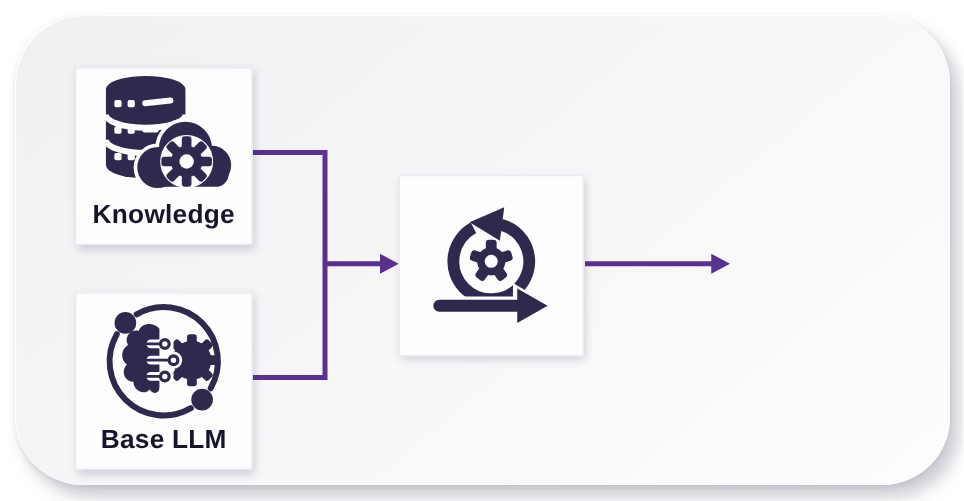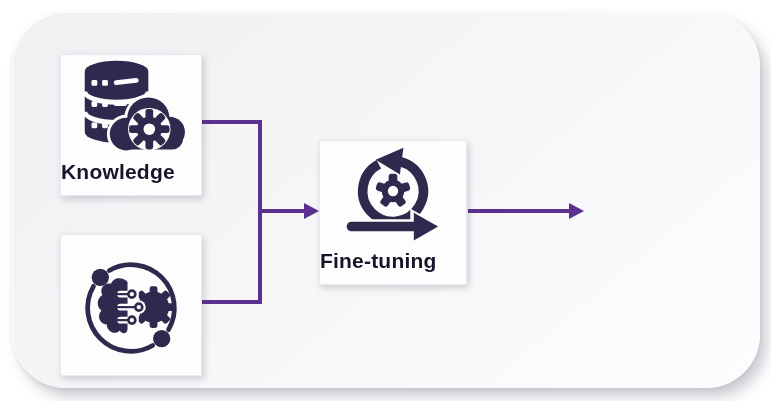--- a/index.html
+++ b/index.html
@@ -10,21 +10,21 @@
   .canvas{
     position:absolute;left:12px;top:12px;width:748px;height:376px;
     border-radius:54px;
     background:linear-gradient(140deg,#f0f0f3 0%,#f6f6f8 45%,#fdfdfe 100%);
     box-shadow:0 1px 4px rgba(0,0,0,.07), 7px 9px 13px rgba(122,122,140,.38),
                inset 1px 1px 0 rgba(255,255,255,.9);
   }
   .node{
     position:absolute;background:#fdfdfe;border:1px solid #e9e9ef;
     box-shadow:2px 3px 7px rgba(55,55,80,.22);
-    display:flex;flex-direction:column;align-items:flex-start;justify-content:flex-end;
+    display:flex;flex-direction:column;align-items:center;justify-content:flex-end;
     box-sizing:border-box;
   }
   .node .icon-wrap{flex:1;display:flex;align-items:center;justify-content:center;width:100%;}
   .node .label{
     font-weight:700;color:#16162a;font-size:21px;line-height:1;
     padding-bottom:13px;letter-spacing:.2px;white-space:nowrap;
   }
   #node-knowledge  {left:48px; top:42px;  width:142px;height:142px;}
   #node-base-llm   {left:48px; top:222px; width:142px;height:142px;}
   #node-fine-tuning{left:307px;top:128px; width:148px;height:145px;}
@@ -177,26 +177,26 @@
       </div>
       <div class="label">Knowledge</div>
     </div>
 
     <div class="node" id="node-base-llm">
       <div class="icon-wrap">
         <svg class="icon-orbit">
             <use href="#sym-brain-gear"></use>
           </svg>
       </div>
+      <div class="label">Base LLM</div>
     </div>
 
     <div class="node" id="node-fine-tuning">
       <div class="icon-wrap">
         <svg class="icon-iter">
             <use href="#sym-iteration"></use>
           </svg>
       </div>
-      <div class="label">Fine-tuning</div>
     </div>
 
 
   </div>
 </div>
 
 </body></html>

